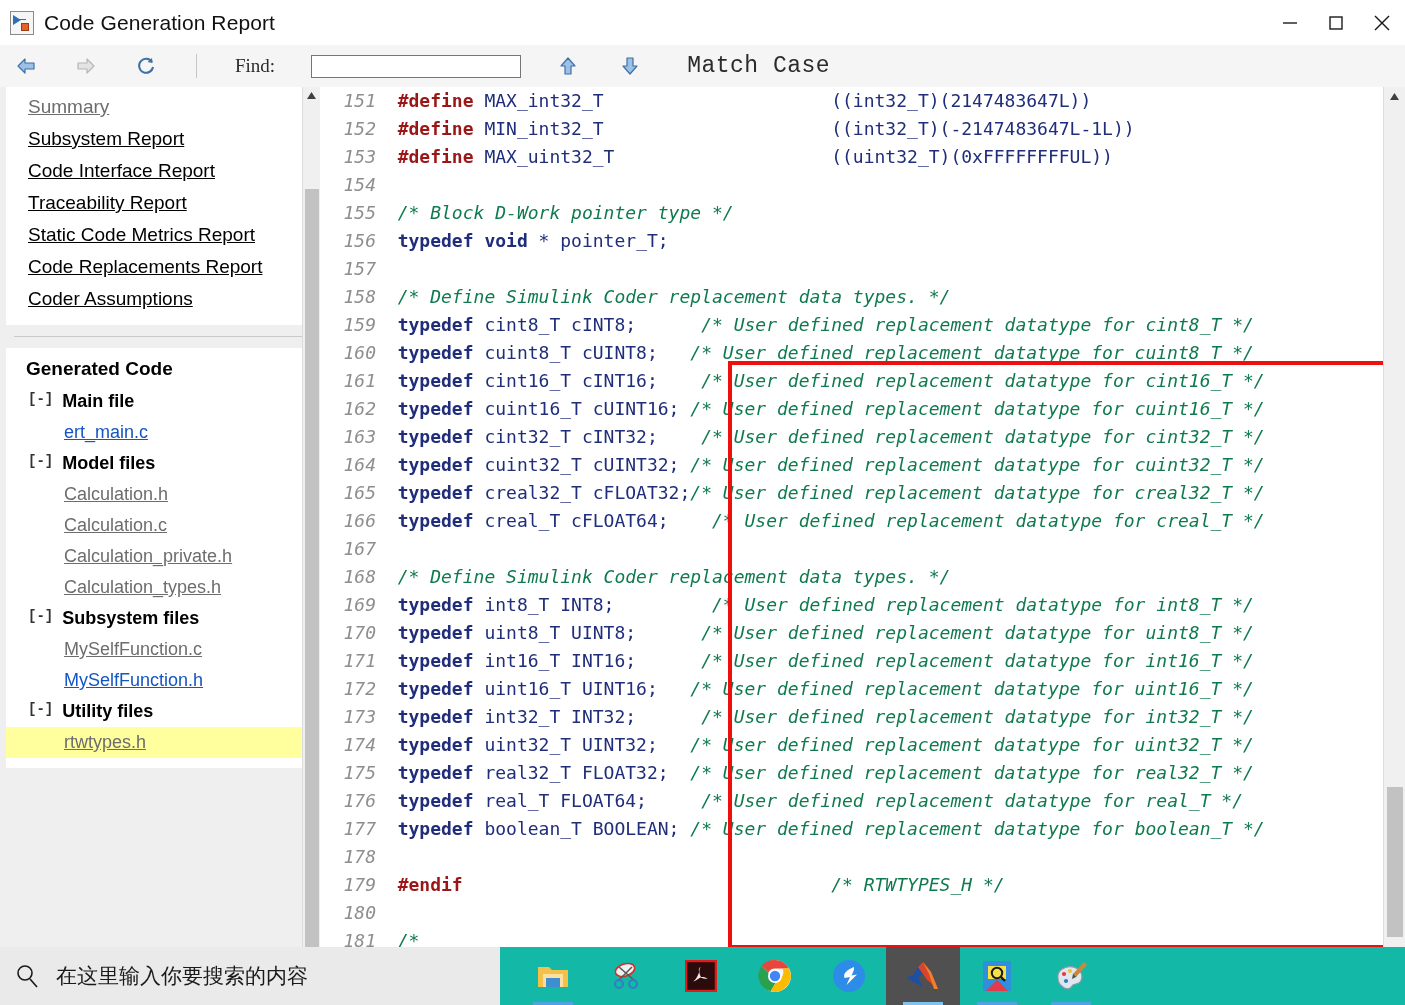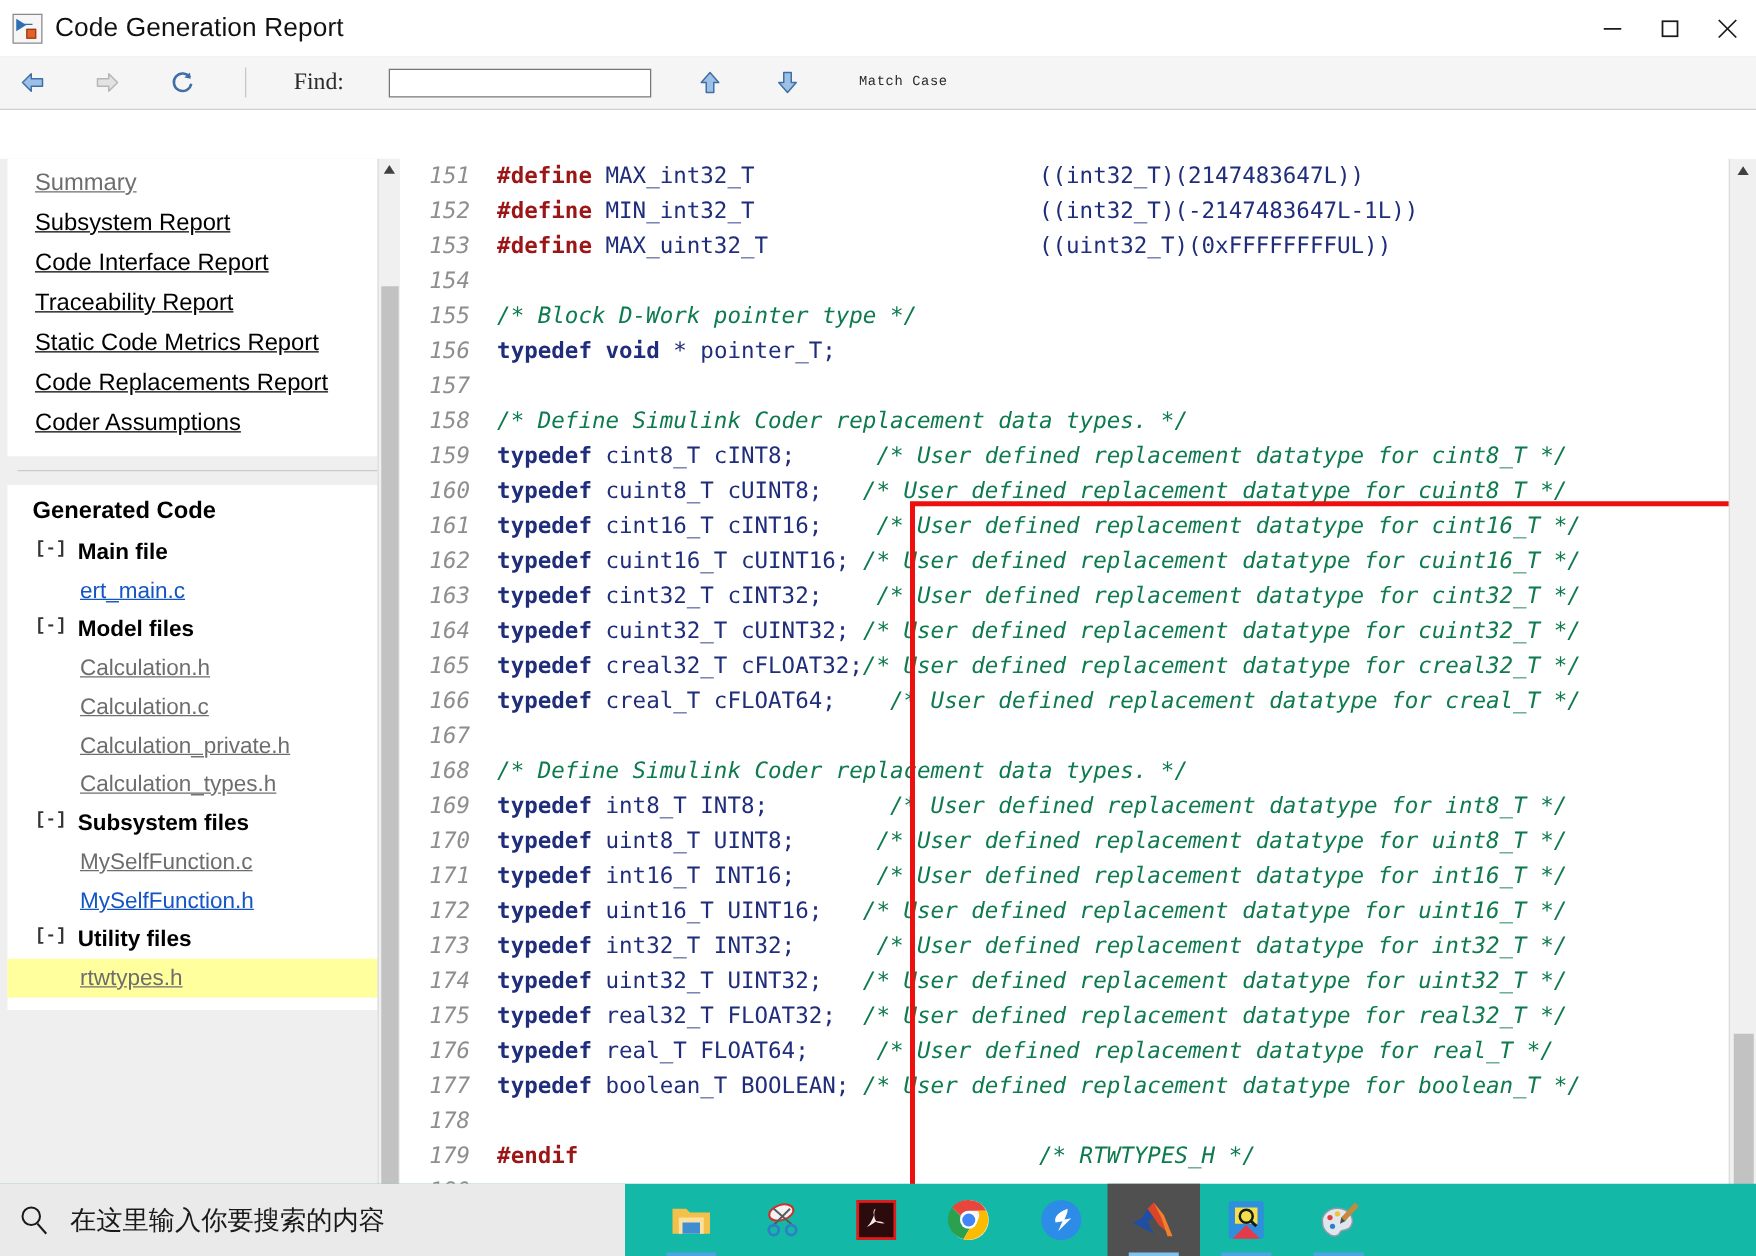--- a/index.html
+++ b/index.html
@@ -55,28 +55,28 @@
     font-family:"Liberation Serif", serif;font-size:19px;color:#2b2b2b;
     margin-right:12px;
   }
   .find-input{
     width:210px;height:23px;border:1px solid #767676;background:#fff;
     font-family:"Liberation Sans", sans-serif;font-size:13px;
     padding:0 4px;box-sizing:border-box;outline:none;
   }
   .arrow-btn{width:30px;height:28px;display:flex;align-items:center;justify-content:center;margin-left:8px;}
   .matchcase{
-    font-family:"Liberation Mono", monospace;font-size:11px;color:#2b2b2b;
+    font-family:"Liberation Mono", monospace;font-size:23px;color:#2b2b2b;
     margin-left:18px;letter-spacing:0.5px;
   }
 
   
   .content{
     position:absolute;left:0;top:87px;width:1405px;height:860px;
-    background:#ffffff;display:flex;margin-top:40px;
+    background:#ffffff;display:flex;
   }
 
   
   .sidebar{
     position:relative;width:320px;height:860px;background:#efefef;
     overflow:hidden;flex:0 0 auto;
   }
   .side-card{
     background:#ffffff;margin:0 6px;padding:4px 0 10px 0;
   }

